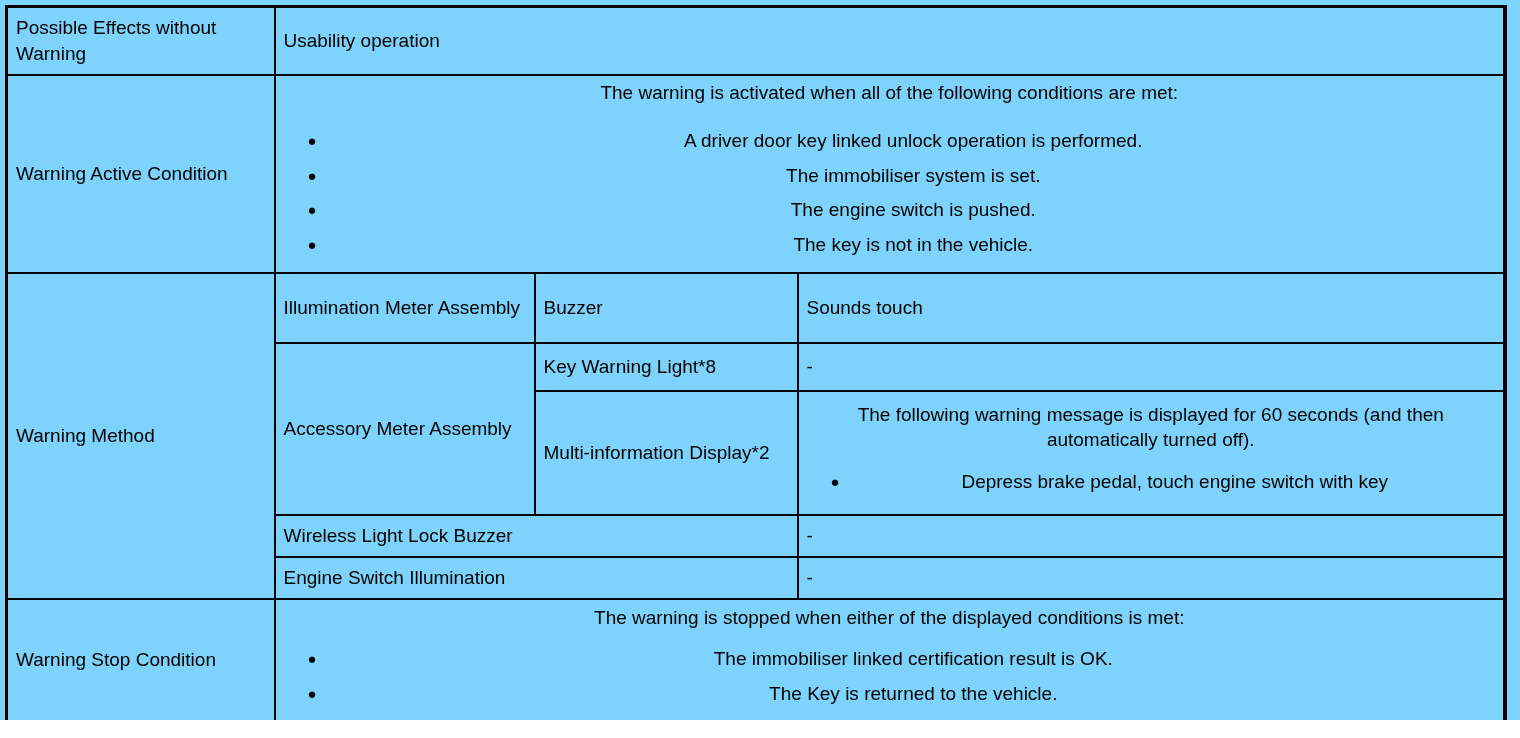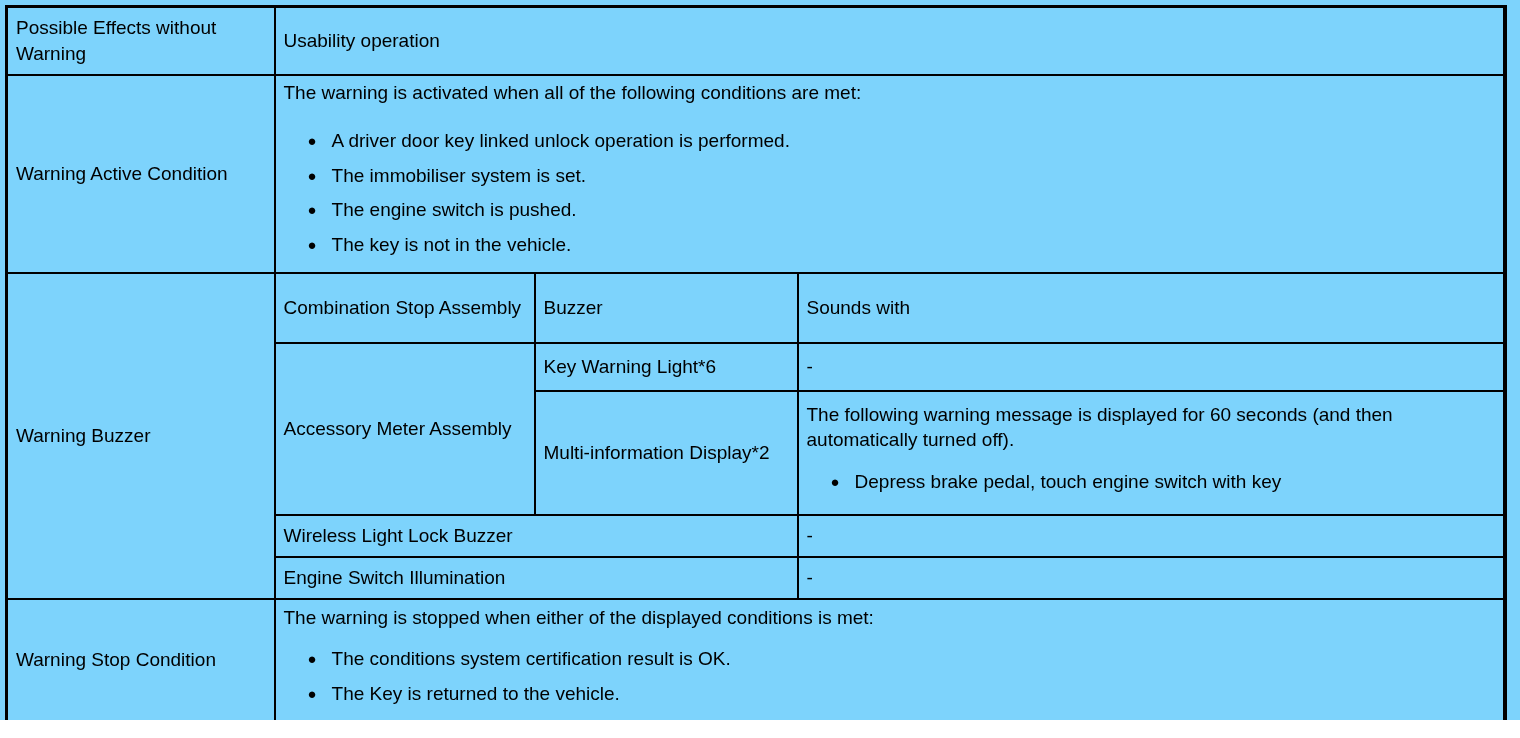--- a/index.html
+++ b/index.html
@@ -28,21 +28,21 @@
     font-size: 19px;
     line-height: 1.35;
   }
   table.spec td {
     border: 2px solid #000;
     padding: 4px 8px;
     vertical-align: middle;
     overflow: hidden;
   }
   td.label-cell { vertical-align: middle; }
-  td.content-top { vertical-align: top; padding-top: 8px; }
+  td.content-top { vertical-align: top; padding-top: 8px; text-align: center; }
   .intro { margin: 0 0 0 0; }
   .bullets { margin-top: 22px; }
   .bullets.tight { margin-top: 16px; }
   .bullet-row {
     display: flex;
     align-items: baseline;
     margin: 0 0 9px 24px;
   }
   .bullet {
     flex: 0 0 auto;
@@ -90,29 +90,29 @@
           </div>
           <div class="bullet-row">
             <span class="bullet">●</span>
             <span class="bullet-text">The key is not in the vehicle.</span>
           </div>
         </div>
       </td>
     </tr>
 
     <tr style="height:70px">
-      <td rowspan="5" class="label-cell">Warning Buzzer</td>
-      <td>Combination Stop Assembly</td>
+      <td rowspan="5" class="label-cell">Warning Method</td>
+      <td>Illumination Meter Assembly</td>
       <td>Buzzer</td>
-      <td>Sounds with</td>
+      <td>Sounds touch</td>
     </tr>
 
     <tr style="height:48px">
       <td rowspan="2" class="label-cell">Accessory Meter Assembly</td>
-      <td>Key Warning Light*6</td>
+      <td>Key Warning Light*8</td>
       <td>-</td>
     </tr>
 
     <tr style="height:124px">
       <td>Multi-information Display*2</td>
       <td class="content-top">
         <div class="intro">The following warning message is displayed for 60 seconds (and then automatically turned off).</div>
         <div class="bullets tight">
           <div class="bullet-row">
             <span class="bullet">●</span>
@@ -132,21 +132,21 @@
       <td>-</td>
     </tr>
 
     <tr style="height:125px">
       <td class="label-cell">Warning Stop Condition</td>
       <td colspan="3" class="content-top">
         <div class="intro">The warning is stopped when either of the displayed conditions is met:</div>
         <div class="bullets tight">
           <div class="bullet-row">
             <span class="bullet">●</span>
-            <span class="bullet-text">The conditions system certification result is OK.</span>
+            <span class="bullet-text">The immobiliser linked certification result is OK.</span>
           </div>
           <div class="bullet-row">
             <span class="bullet">●</span>
             <span class="bullet-text">The Key is returned to the vehicle.</span>
           </div>
         </div>
       </td>
     </tr>
   </tbody>
     </table>

